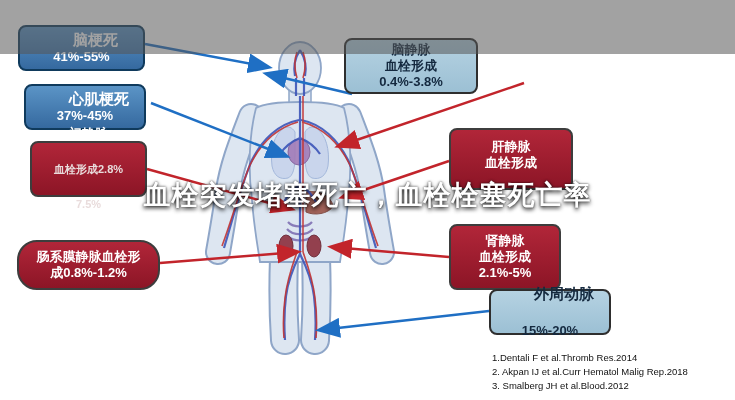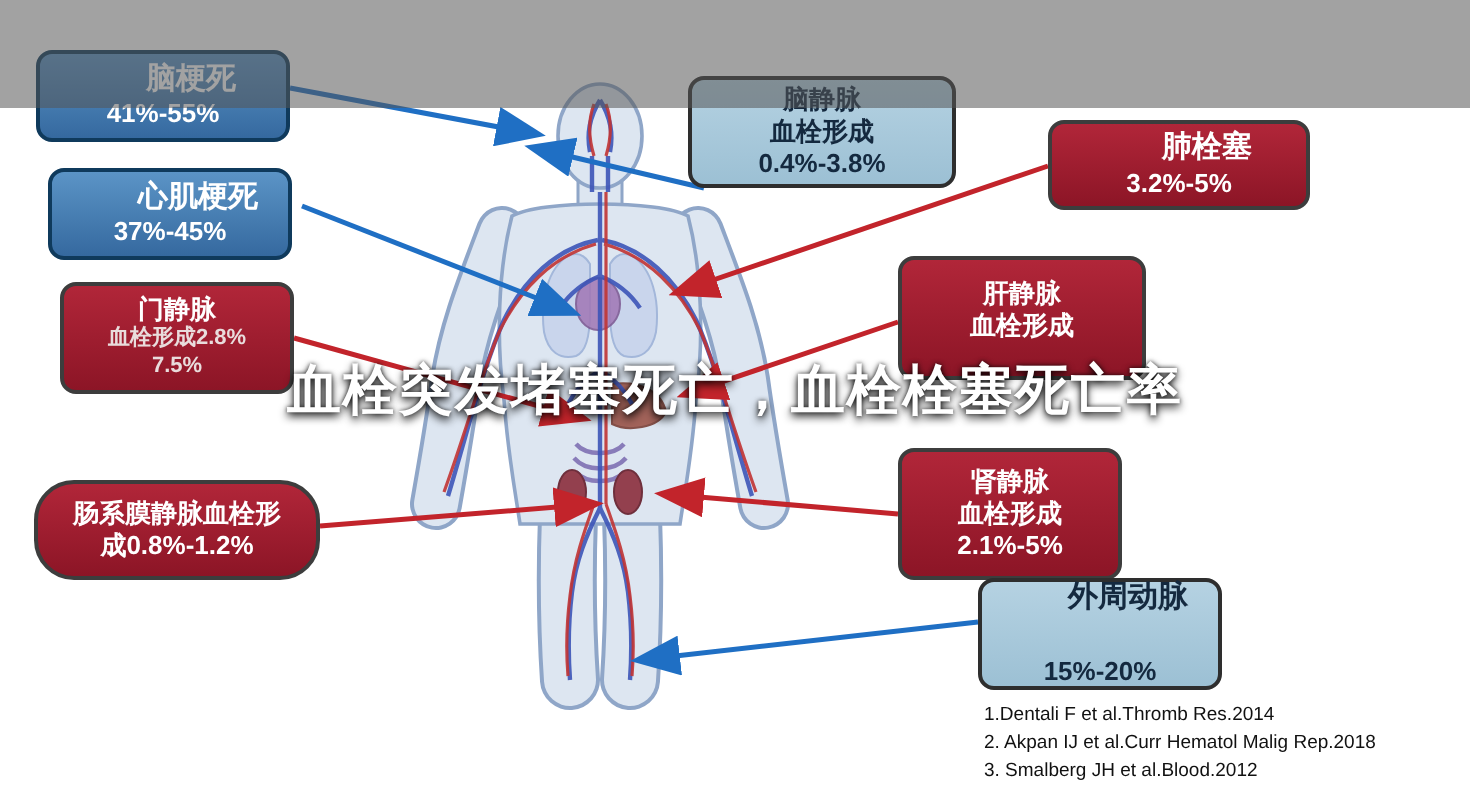--- a/index.html
+++ b/index.html
@@ -27,21 +27,21 @@
     background:linear-gradient(180deg,#b5d2e2,#9cc0d4);
     border-color:#2e2e2e; color:#14293f;
   }
   .box-red {
     background:linear-gradient(180deg,#b12639,#8c1526);
     border-color:#3d3d3d; color:#ffffff;
   }
   .t15 { font-size:15px;margin-left:28px; }
   .t14 { font-size:13px; }
   .t13 { font-size:13px; }
-  .t11 { font-size:11px; color:#e9dcdc; }
+  .t11 { font-size:11px; color:#e9dcdc;margin-top:21px; }
 
   #overlay-bar {
     position:absolute; z-index:4; left:0; right:0; top:168; height:54px;
     background:rgba(85,85,85,0.55);
   }
   #main-title {
     position:absolute; z-index:5; left:0; right:0; top:182px;
     text-align:center; color:#ffffff; font-weight:bold;
     font-size:27px; letter-spacing:1px; line-height:1;
     text-shadow:0 2px 4px rgba(0,0,0,0.9), 0 0 2px rgba(0,0,0,0.7);
@@ -164,37 +164,33 @@
     <span class="t13">肠系膜静脉血栓形</span>
     <span class="t13">成0.8%-1.2%</span>
   </div>
 
   <div class="box box-lightblue" style="left:344px; top:38px; width:134px; height:56px;">
     <span class="t13">脑静脉</span>
     <span class="t13">血栓形成</span>
     <span class="t13">0.4%-3.8%</span>
   </div>
 
-  <div class="box box-red" style="left:524px; top:60px; width:131px; height:45px;">
-    <span class="t15">肺栓塞</span>
-    <span class="t14">3.2%-5%</span>
-  </div>
 
   <div class="box box-red" style="left:449px; top:128px; width:124px; height:62px; justify-content:flex-start; padding-top:9px;">
     <span class="t13">肝静脉</span>
     <span class="t13">血栓形成</span>
   </div>
 
   <div class="box box-red" style="left:449px; top:224px; width:112px; height:66px;">
     <span class="t13">肾静脉</span>
     <span class="t13">血栓形成</span>
     <span class="t13">2.1%-5%</span>
   </div>
 
-  <div class="box box-lightblue" style="left:489px; top:289px; width:122px; height:56px;gap:20px;">
+  <div class="box box-lightblue" style="left:489px; top:289px; width:122px; height:46px;gap:20px;">
     <span class="t15">外周动脉</span>
     <span class="t14">15%-20%</span>
   </div>
 
   <div id="overlay-bar"></div>
   <div id="main-title">血栓突发堵塞死亡，血栓栓塞死亡率</div>
 
   <div id="references">
     <div>1.Dentali F et al.Thromb Res.2014</div>
     <div>2. Akpan IJ et al.Curr Hematol Malig Rep.2018</div>

